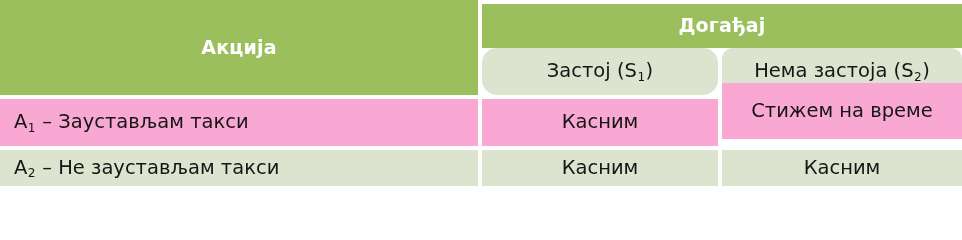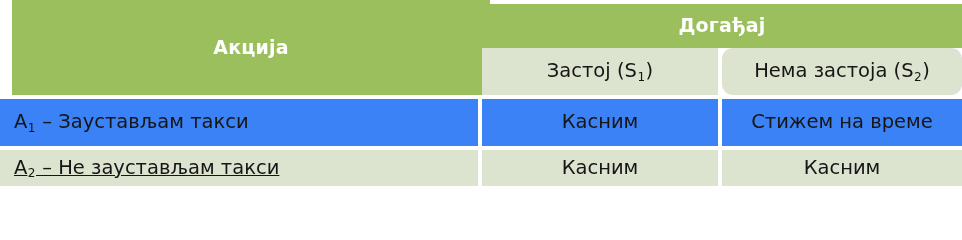--- a/index.html
+++ b/index.html
@@ -51,43 +51,43 @@
   }
 
   .hdr-sub {
     background: #dce3cf;
     color: #161616;
     font-weight: normal;
     font-size: 19.5px;
   }
 
   .body-light {
-    background: #3b82f6;
+    background: #f9a8d4;
     color: #161616;
     font-size: 19.5px;
   }
 
   .body-sage {
     background: #dce3cf;
     color: #161616;
     font-size: 19.5px;
   }
 
   
-  .c-action-head   { left: 12px;   top: 0px;   width: 478px; height: 95px; }
+  .c-action-head   { left: 0px;   top: 0px;   width: 478px; height: 95px; }
   .c-event-head    { left: 482px; top: 4px;   width: 480px; height: 44px; }
 
-  .c-sub-s1        { left: 482px; top: 48px;  width: 236px; height: 47px; }
+  .c-sub-s1        { left: 482px; top: 48px;  width: 236px; height: 47px; border-radius: 15px; }
   .c-sub-s2        { left: 722px; top: 48px;  width: 240px; height: 47px; border-radius: 11px; }
 
   .c-r1-action     { left: 0px;   top: 99px;  width: 478px; height: 47px; }
   .c-r1-c1         { left: 482px; top: 99px;  width: 236px; height: 47px; }
-  .c-r1-c2         { left: 722px; top: 99px;  width: 240px; height: 47px; }
+  .c-r1-c2         { left: 722px; top: 83px;  width: 240px; height: 56px; }
 
-  .c-r2-action     { left: 0px;   top: 150px; width: 478px; height: 36px; text-decoration: underline; }
+  .c-r2-action     { left: 0px;   top: 150px; width: 478px; height: 36px; }
   .c-r2-c1         { left: 482px; top: 150px; width: 236px; height: 36px; }
   .c-r2-c2         { left: 722px; top: 150px; width: 240px; height: 36px; }
 
   .lbl { display: inline-block; white-space: nowrap; }
 
   sub {
     font-size: 0.62em;
     vertical-align: baseline;
     position: relative;
     top: 0.30em;

